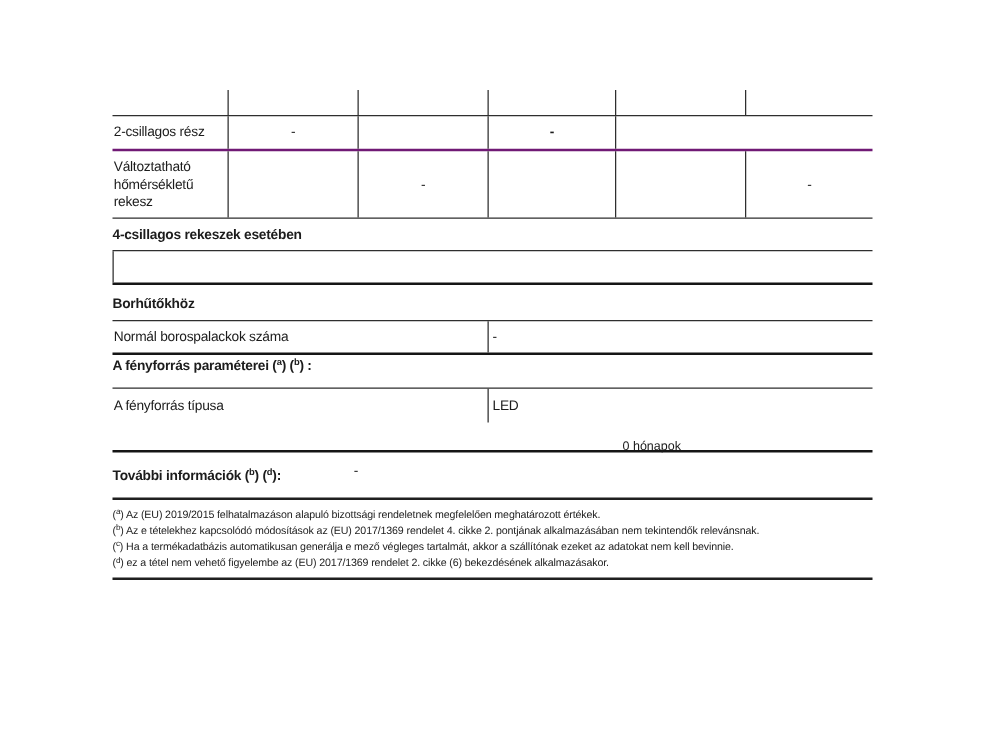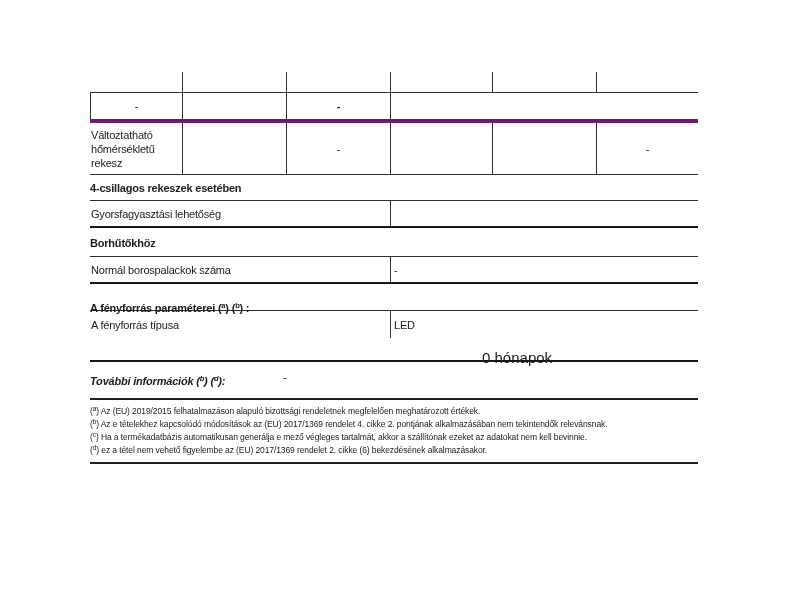--- a/index.html
+++ b/index.html
@@ -11,46 +11,46 @@
     color: #1c1c1c;
     overflow: hidden;
   }
   .content { position: absolute; left: 90px; top: 72px; width: 608px; }
 
   
   .toptable { border-bottom: 1px solid #2e2e2e; }
   .trow { display: grid; grid-template-columns: 92px 104px 104px 102px 104px 102px; }
   .trow.stub { height: 20px; }
   .trow.r1 { border-top: 1px solid #2e2e2e; height: 27px; }
-  .trow.r2 { border-top: 4px solid #701a75; height: 55px; }
+  .trow.r2 { border-top: 2px solid #701a75; height: 55px; }
   .cell { font-size: 11px; letter-spacing: -0.2px; }
   .cell.v { display: flex; align-items: center; justify-content: center; border-left: 1px solid #2e2e2e; }
   .cell.bv { font-weight: bold; }
   .cell.lab { display: flex; align-items: center; padding: 2px 4px 2px 1px; line-height: 14px; }
 
   
   .secheader { font-size: 11px; font-weight: bold; letter-spacing: -0.2px; }
   .sh1 { height: 25px; padding-top: 7px; }
   .sh2 { height: 28px; padding-top: 9px; }
-  .sh3 { height: 26px; padding-top: 18px; }
+  .sh3 { height: 26px; padding-top: 3px; }
 
   
   .specrow { display: flex; border-top: 1px solid #2e2e2e; height: 28px; }
   .specrow.last { border-bottom: 2px solid #151515; }
   .specrow .slabel { width: 300px; display: flex; align-items: center; padding-left: 1px; font-size: 11px; letter-spacing: -0.2px; }
   .specrow .sval { flex: 1; display: flex; align-items: center; border-left: 1px solid #2e2e2e; padding-left: 3px; font-size: 11px; letter-spacing: -0.2px; }
 
   
   .warrantyrow { position: relative; height: 24px; display: flex; align-items: center; border-bottom: 2px solid #151515; }
   .warrantyrow .wlabel { font-size: 11px; font-weight: bold; letter-spacing: -0.2px; }
-  .warrantyrow .wval { position: absolute; left: 392px; font-size: 15px; margin-top: 16px; }
+  .warrantyrow .wval { position: absolute; left: 408px; font-size: 10px; margin-top: 16px; }
 
   
   .moreinfo { position: relative; height: 29px; padding-top: 9px; }
-  .moreinfo .milabel { font-size: 11px; font-weight: bold; letter-spacing: -0.2px; font-style: italic; }
+  .moreinfo .milabel { font-size: 11px; font-weight: bold; letter-spacing: -0.2px; }
   .moreinfo .mival { position: absolute; left: 193px; top: 9px; font-size: 11px; }
 
   
   .para { margin: 5px 0 0 0; width: 608px; font-size: 10.5px; line-height: 13.5px; letter-spacing: -0.3px; }
   .para .url { letter-spacing: -0.3px; }
 
   
   .sep { border: none; border-top: 2px solid #1f1f1f; margin: 0; }
   .sep.s1 { margin-top: 7px; }
   .sep.s2 { margin-top: 5px; }
@@ -71,38 +71,38 @@
   <div class="toptable">
     <div class="trow stub">
       <div class="cell lab"></div>
       <div class="cell v"></div>
       <div class="cell v"></div>
       <div class="cell v"></div>
       <div class="cell v"></div>
       <div class="cell v"></div>
     </div>
     <div class="trow r1">
+      <div class="cell lab">2-csillagos rész</div>
       <div class="cell v">-</div>
       <div class="cell v"></div>
       <div class="cell v bv">-</div>
       <div class="cell v"></div>
     </div>
     <div class="trow r2">
       <div class="cell lab">Változtatható hőmérsékletű rekesz</div>
       <div class="cell v"></div>
       <div class="cell v">-</div>
       <div class="cell v"></div>
       <div class="cell v"></div>
       <div class="cell v">-</div>
     </div>
   </div>
 
   <div class="secheader sh1">4-csillagos rekeszek esetében</div>
   <div class="specrow last">
-    <div class="slabel">Gyorsfagyasztási lehetőség</div>
     <div class="sval"></div>
   </div>
 
   <div class="secheader sh2">Borhűtőkhöz</div>
   <div class="specrow last">
     <div class="slabel">Normál borospalackok száma</div>
     <div class="sval">-</div>
   </div>
 
   <div class="secheader sh3">

